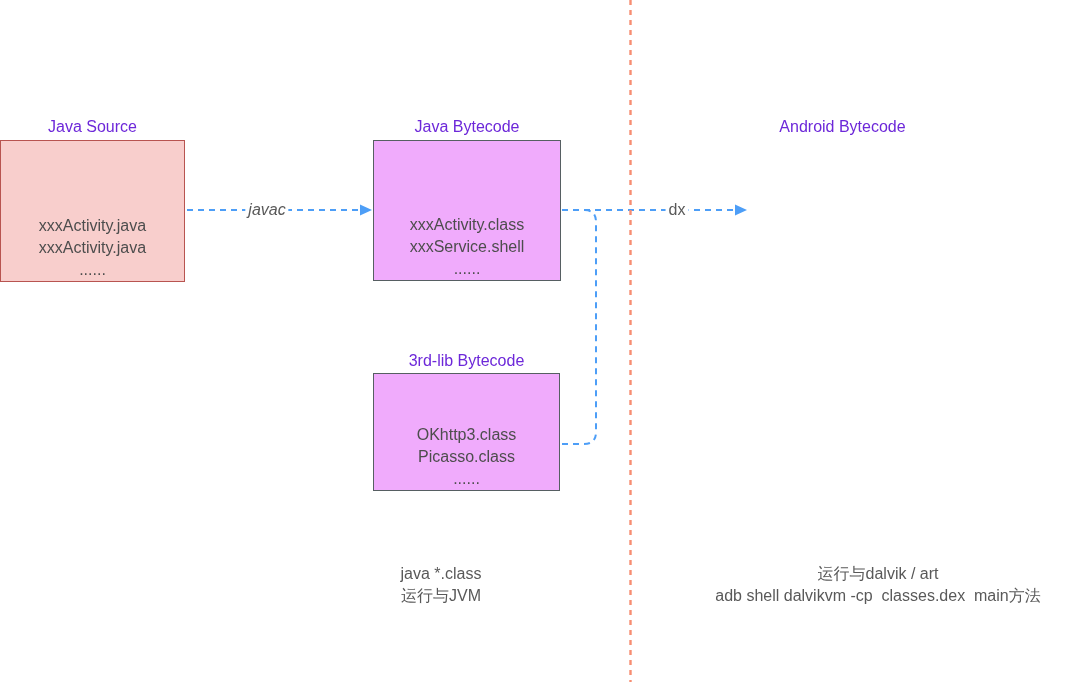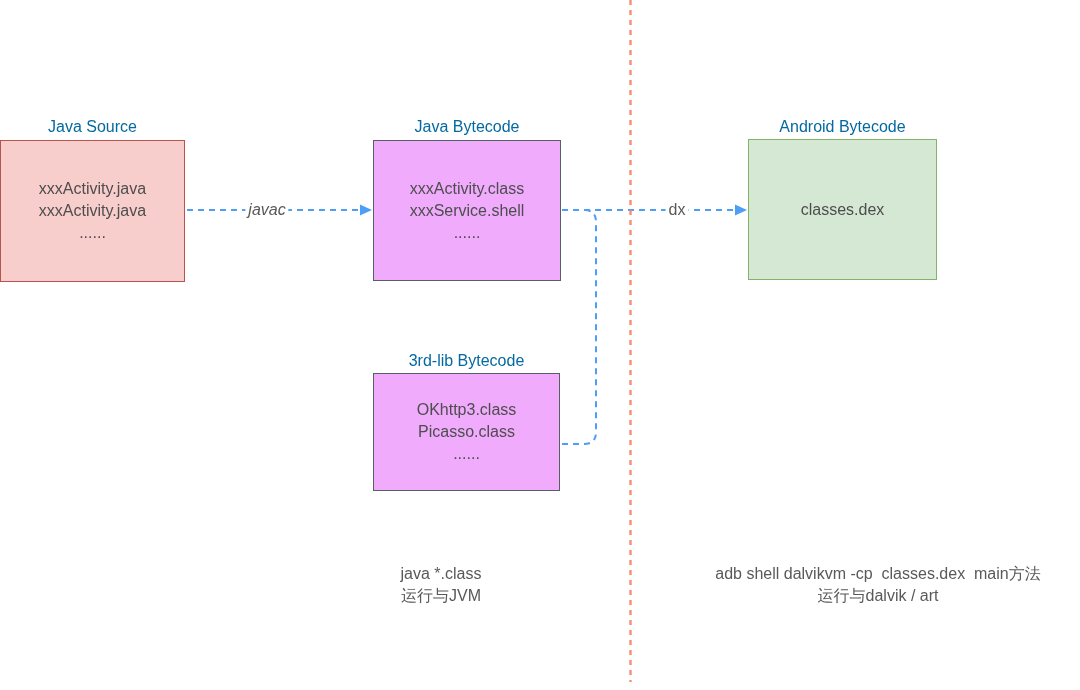--- a/index.html
+++ b/index.html
@@ -13,37 +13,37 @@
     color: #595959;
   }
   #wires { position: absolute; left: 0; top: 0; z-index: 1; }
 
   .node {
     position: absolute;
     box-sizing: border-box;
     display: flex;
     flex-direction: column;
     align-items: center;
-    justify-content: center;
+    justify-content: flex-end;
     text-align: center;
     font-size: 16px;
     line-height: 22px;
     color: #4d4d4d;
     z-index: 2;
   }
   .node.pink   { background: #f8cecc; border: 1px solid #b85450; }
   .node.yellow { background: #f0abfc; border: 1px solid #565f62; }
   .node.green  { background: #d5e8d4; border: 1px solid #82b366; }
 
   .node-title {
     position: absolute;
     text-align: center;
     font-size: 16px;
     line-height: 22px;
-    color: #0369a1;
+    color: #6d28d9;
     z-index: 2;
   }
   .edge-label {
     position: absolute;
     transform: translate(-50%, -50%);
     background: #ffffff;
     padding: 0 3px;
     font-size: 16px;
     color: #595959;
     z-index: 3;
@@ -104,35 +104,32 @@
     <div>xxxActivity.java</div>
     <div>......</div>
   </div>
 
   <div class="node yellow" id="node-java-bytecode">
     <div>xxxActivity.class</div>
     <div>xxxService.shell</div>
     <div>......</div>
   </div>
 
-  <div class="node green" id="node-android-bytecode">
-    <div>classes.dex</div>
-  </div>
 
   <div class="node yellow" id="node-thirdlib">
     <div>OKhttp3.class</div>
     <div>Picasso.class</div>
     <div>......</div>
   </div>
 
   <div class="edge-label" id="label-javac">javac</div>
   <div class="edge-label" id="label-dx">dx</div>
 
   <div class="caption" id="caption-jvm">
     <div>java *.class</div>
     <div>运行与JVM</div>
   </div>
   <div class="caption" id="caption-dalvik">
+    <div>运行与dalvik / art</div>
     <div>adb shell dalvikvm -cp  classes.dex  main方法</div>
-    <div>运行与dalvik / art</div>
   </div>
 
 </div>
 
 </body></html>

